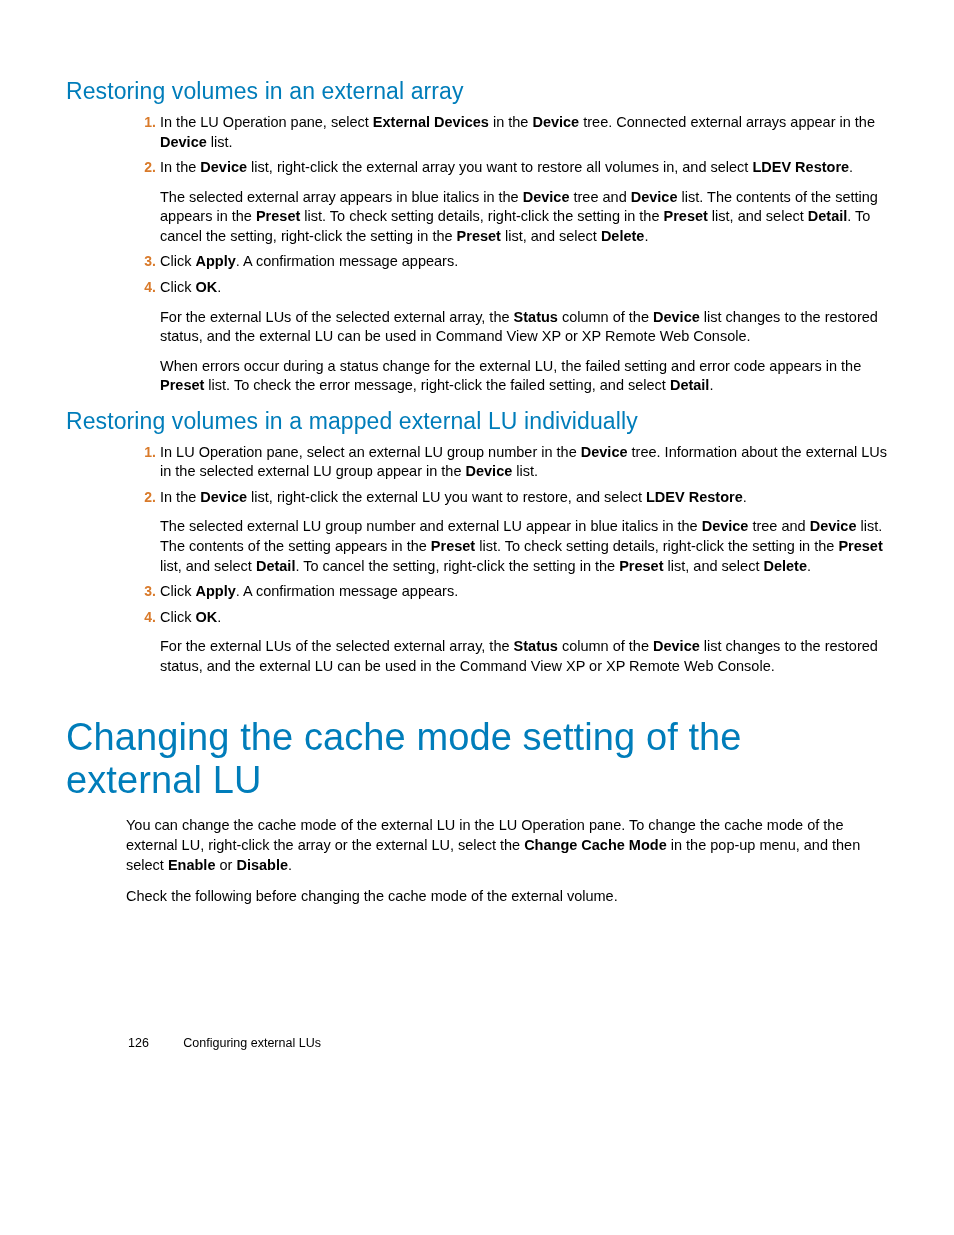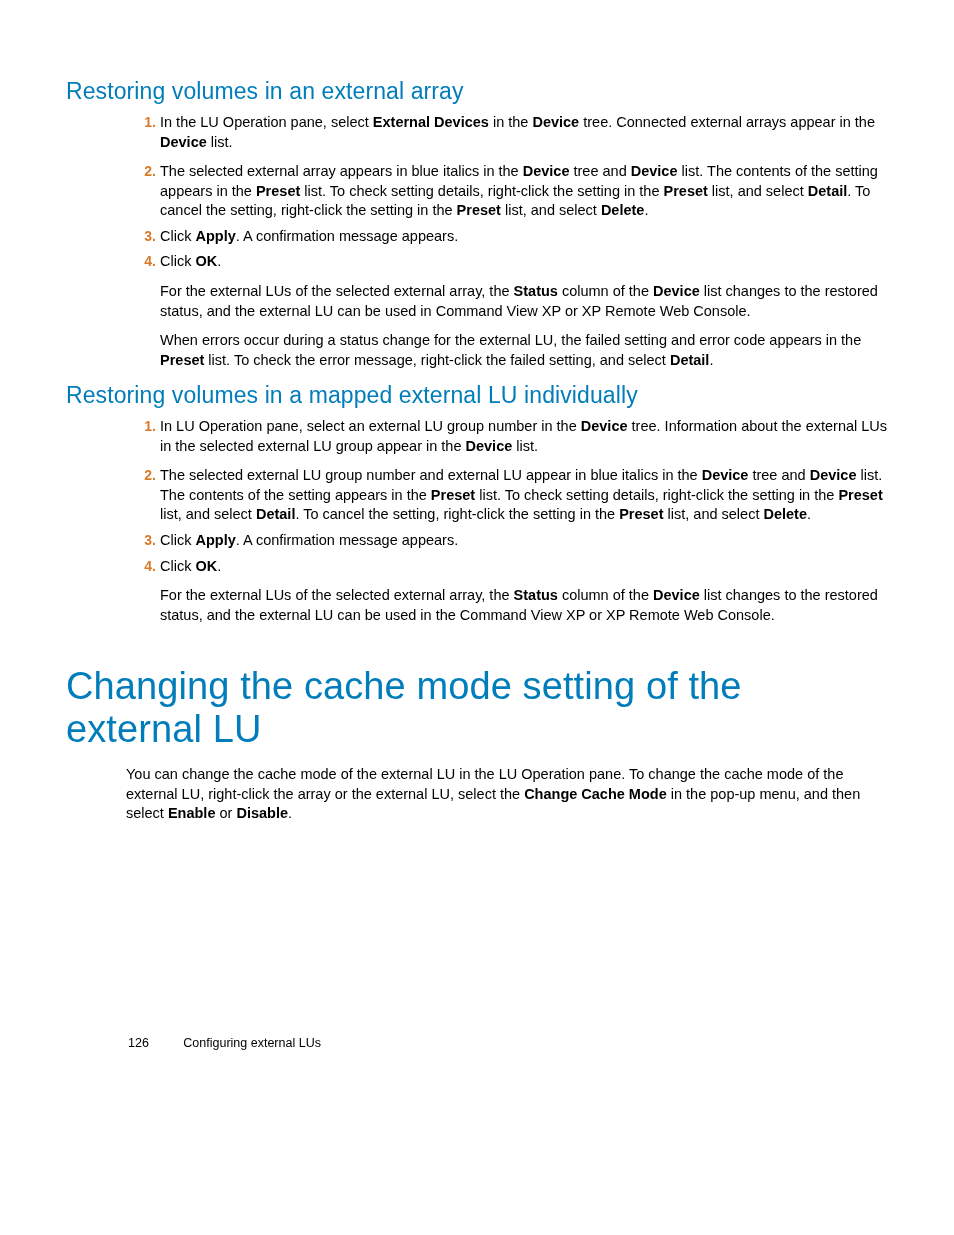--- a/index.html
+++ b/index.html
@@ -81,20 +81,21 @@
 <div class="page">
 
   <div class="h2">Restoring volumes in an external array</div>
   <ol class="steps">
     <li>
       <span class="num">1.</span>
       <span>In the LU Operation pane, select <b>External Devices</b> in the <b>Device</b> tree. Connected external arrays appear in the <b>Device</b> list.</span>
     </li>
     <li>
       <span class="num">2.</span>
+      <span>In the <b>Device</b> list, right-click the external array you want to restore all volumes in, and select <b>LDEV Restore</b>.</span>
       <div class="para">The selected external array appears in blue italics in the <b>Device</b> tree and <b>Device</b> list. The contents of the setting appears in the <b>Preset</b> list. To check setting details, right-click the setting in the <b>Preset</b> list, and select <b>Detail</b>. To cancel the setting, right-click the setting in the <b>Preset</b> list, and select <b>Delete</b>.</div>
     </li>
     <li>
       <span class="num">3.</span>
       <span>Click <b>Apply</b>. A confirmation message appears.</span>
     </li>
     <li>
       <span class="num">4.</span>
       <span>Click <b>OK</b>.</span>
       <div class="para">For the external LUs of the selected external array, the <b>Status</b> column of the <b>Device</b> list changes to the restored status, and the external LU can be used in Command View XP or XP Remote Web Console.</div>
@@ -103,34 +104,36 @@
   </ol>
 
   <div class="h2" style="margin-top:12px">Restoring volumes in a mapped external LU individually</div>
   <ol class="steps">
     <li>
       <span class="num">1.</span>
       <span>In LU Operation pane, select an external LU group number in the <b>Device</b> tree. Information about the external LUs in the selected external LU group appear in the <b>Device</b> list.</span>
     </li>
     <li>
       <span class="num">2.</span>
+      <span>In the <b>Device</b> list, right-click the external LU you want to restore, and select <b>LDEV Restore</b>.</span>
       <div class="para">The selected external LU group number and external LU appear in blue italics in the <b>Device</b> tree and <b>Device</b> list. The contents of the setting appears in the <b>Preset</b> list. To check setting details, right-click the setting in the <b>Preset</b> list, and select <b>Detail</b>. To cancel the setting, right-click the setting in the <b>Preset</b> list, and select <b>Delete</b>.</div>
     </li>
     <li>
       <span class="num">3.</span>
       <span>Click <b>Apply</b>. A confirmation message appears.</span>
     </li>
     <li>
       <span class="num">4.</span>
       <span>Click <b>OK</b>.</span>
       <div class="para">For the external LUs of the selected external array, the <b>Status</b> column of the <b>Device</b> list changes to the restored status, and the external LU can be used in the Command View XP or XP Remote Web Console.</div>
     </li>
   </ol>
 
   <div class="h1">Changing the cache mode setting of the external LU</div>
   <div class="body-para">You can change the cache mode of the external LU in the LU Operation pane. To change the cache mode of the external LU, right-click the array or the external LU, select the <b>Change Cache Mode</b> in the pop-up menu, and then select <b>Enable</b> or <b>Disable</b>.</div>
+  <div class="body-para">Check the following before changing the cache mode of the external volume.</div>
 
   <div class="footer">
     <span class="pn">126</span>
     <span>Configuring external LUs</span>
   </div>
 
 </div>
 
 </body></html>

